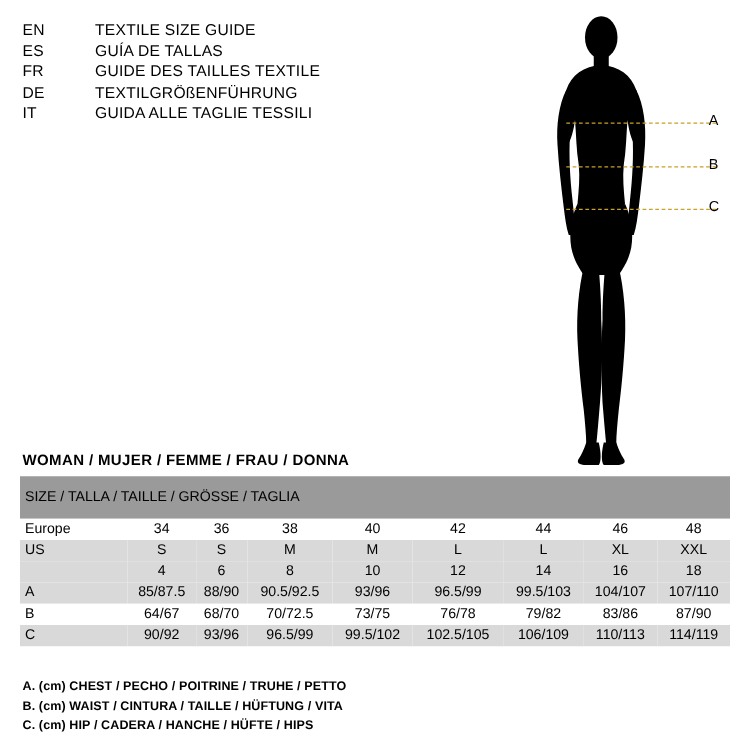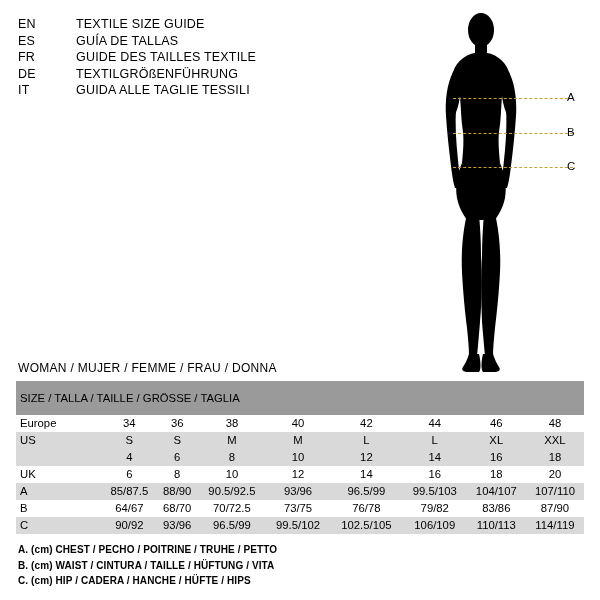--- a/index.html
+++ b/index.html
@@ -70,21 +70,21 @@
     color: #000;
     font-family: "Liberation Sans", sans-serif;
   }
 
   
   .woman-title {
     position: absolute;
     left: 18px;
     top: 361px;
     font-size: 12px;
-    font-weight: normal;
+    font-weight: bold;
     letter-spacing: 0.3px;
   }
 
   
   .size-table {
     position: absolute;
     left: 16px;
     top: 381px;
     width: 568px;
     border-collapse: collapse;
@@ -269,31 +269,20 @@
         <td class="rowhead"></td>
         <td>4</td>
         <td>6</td>
         <td>8</td>
         <td>10</td>
         <td>12</td>
         <td>14</td>
         <td>16</td>
         <td>18</td>
       </tr>
-      <tr class="row-light">
-        <td class="rowhead">UK</td>
-        <td>6</td>
-        <td>8</td>
-        <td>10</td>
-        <td>12</td>
-        <td>14</td>
-        <td>16</td>
-        <td>18</td>
-        <td>20</td>
-      </tr>
       <tr class="row-shade">
         <td class="rowhead">A</td>
         <td>85/87.5</td>
         <td>88/90</td>
         <td>90.5/92.5</td>
         <td>93/96</td>
         <td>96.5/99</td>
         <td>99.5/103</td>
         <td>104/107</td>
         <td>107/110</td>

